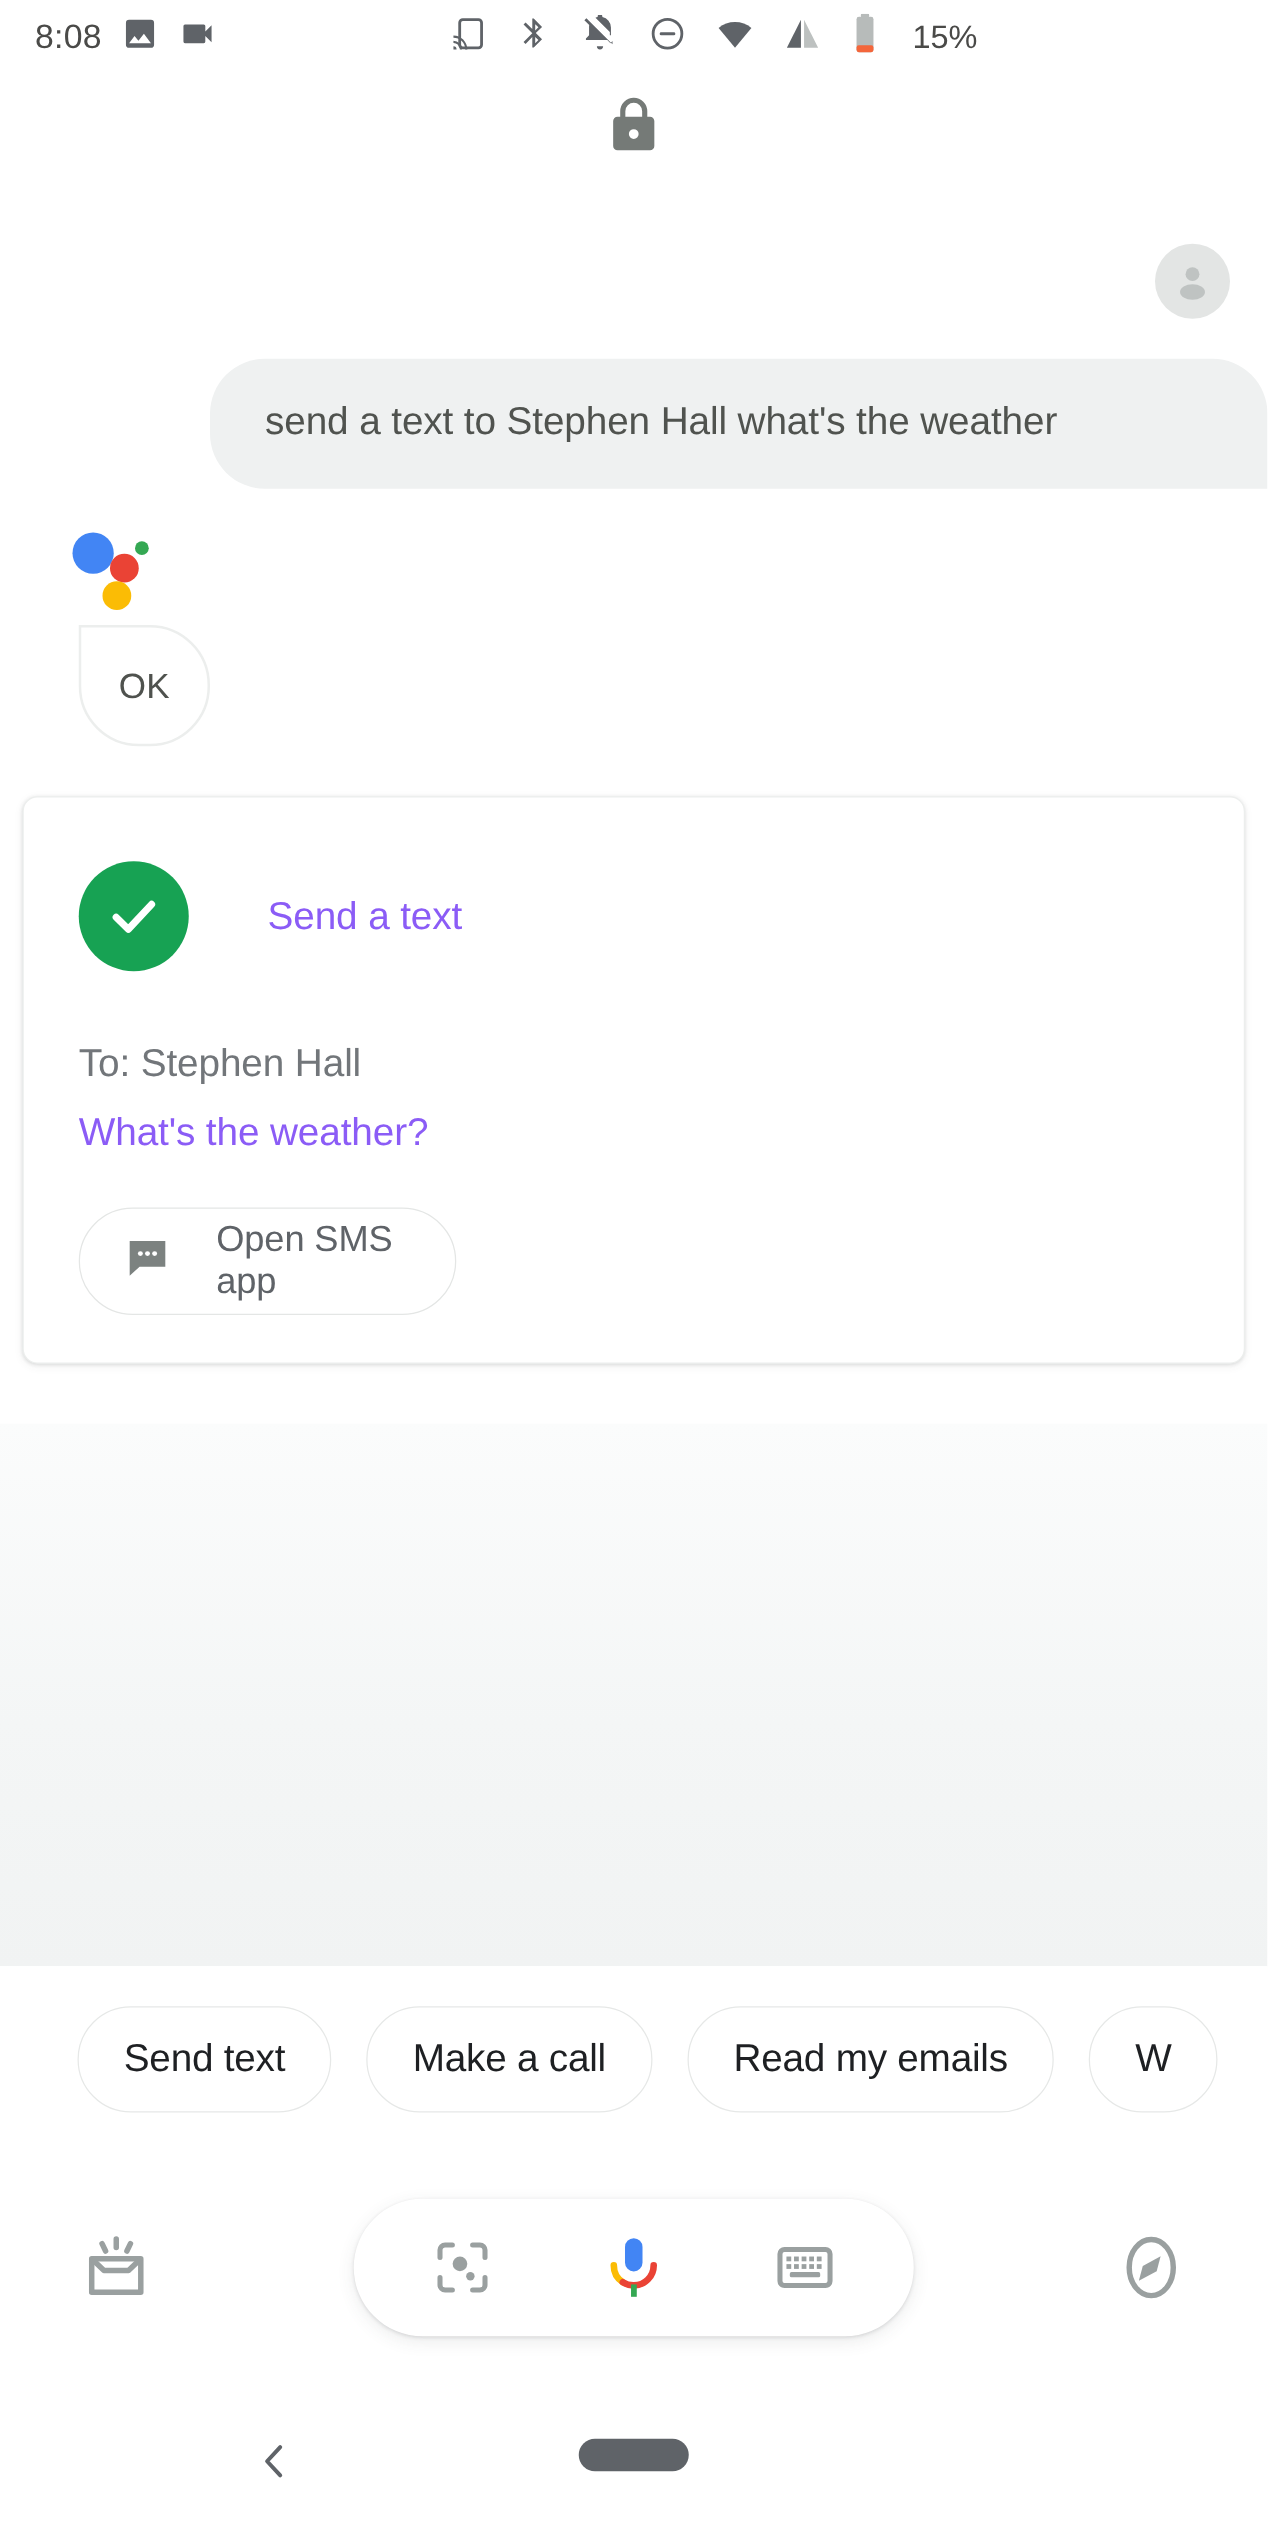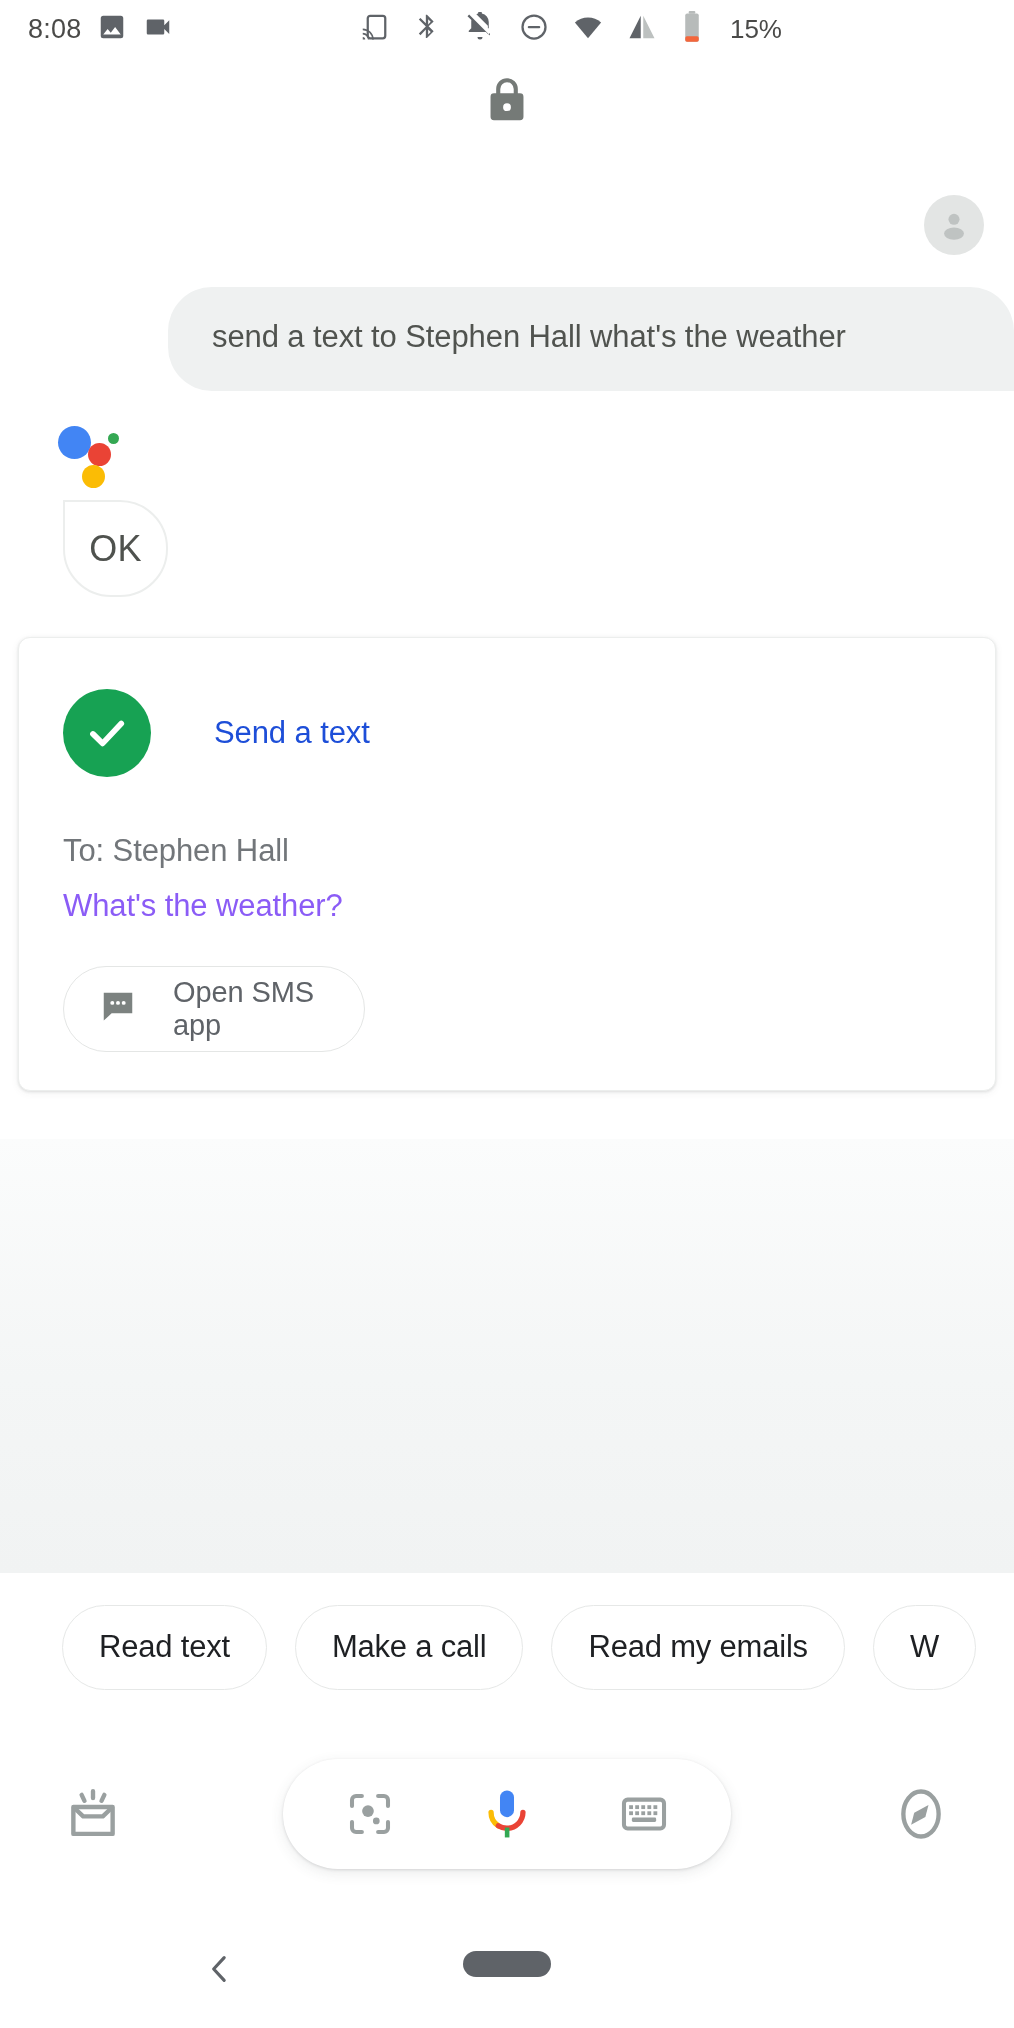--- a/index.html
+++ b/index.html
@@ -116,21 +116,21 @@
     width: 105px;
     height: 97px;
     background: #ffffff;
     border: 2px solid #eceeed;
     border-radius: 0 48px 48px 48px;
     display: flex;
     align-items: center;
     justify-content: center;
   }
   #ok-bubble-text {
-    font-size: 36px;
+    font-size: 28px;
     color: #4f524e;
     letter-spacing: 0.3px;
   }
 
   
   #result-card {
     position: absolute;
     top: 497px;
     left: 18px;
     width: 978px;
@@ -150,21 +150,21 @@
     width: 88px; height: 88px;
     border-radius: 50%;
     background: #17a253;
     display: flex;
     align-items: center;
     justify-content: center;
     flex: 0 0 auto;
   }
   #card-title {
     font-size: 31px;
-    color: #1d4ed8;
+    color: #8b5cf6;
     margin-left: 63px;
     letter-spacing: -0.1px;
   }
   #card-body { padding: 0 44px; margin-top: 24px; }
   #recipient-line {
     font-size: 31px;
     color: #72767a;
     letter-spacing: -0.1px;
     margin-bottom: 19px;
     margin-top: 48px;
@@ -414,21 +414,21 @@
           </svg>
         </span>
         <span id="open-sms-label">Open SMS app</span>
       </div>
     </div>
   </div>
 
   <div id="scroll-fade"></div>
 
   <div id="suggestion-bar">
-    <div class="chip">Read text</div>
+    <div class="chip">Send text</div>
     <div class="chip">Make a call</div>
     <div class="chip">Read my emails</div>
     <div class="chip">W</div>
   </div>
 
   <div id="bottom-bar">
 
     <div id="snapshot-button">
       <svg width="62" height="62" viewBox="0 0 24 24">
         <path fill="none" stroke="#9aa0a0" stroke-width="1.7" stroke-linecap="round" d="M12 3.2v2.6M7.6 4.6l1.1 2.3M16.4 4.6l-1.1 2.3"></path>

